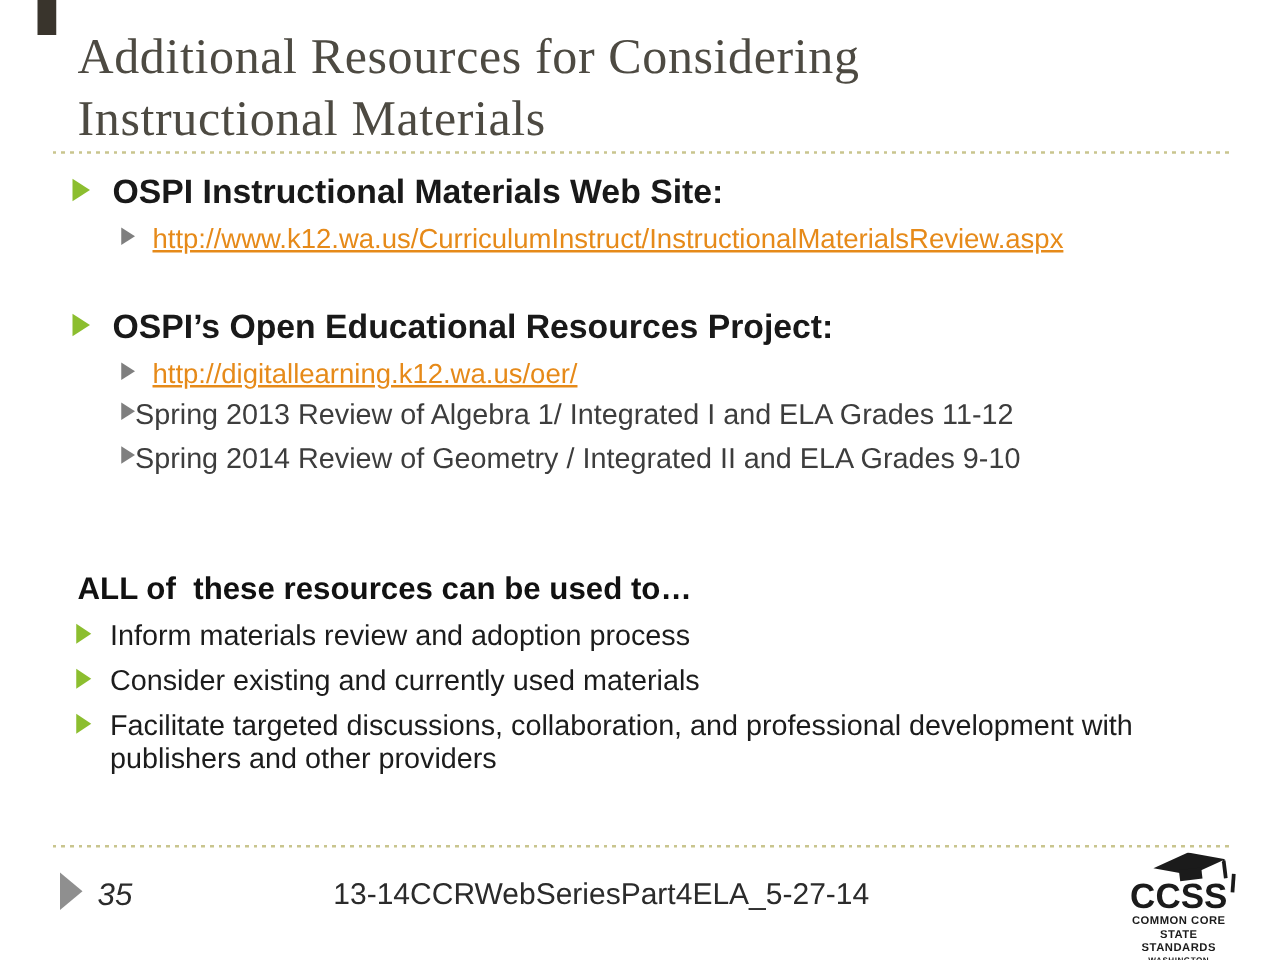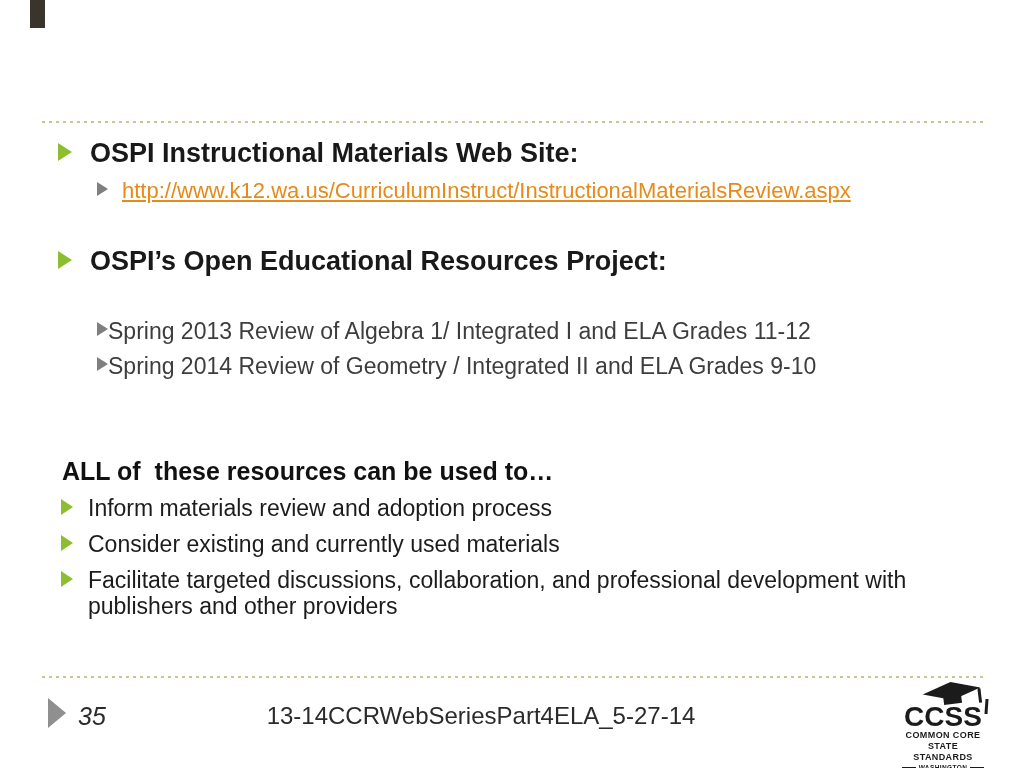--- a/index.html
+++ b/index.html
@@ -54,35 +54,43 @@
   .logo-line3-row .dash{flex:0 0 14px;height:0;border-top:1px solid #1b1b1b;margin:0 3px;}
   .logo-line3{font-size:6.5px;font-weight:bold;letter-spacing:.4px;}
 </style>
 </head>
 <body>
 
 <div id="slide">
 
   <div class="accent-bar"></div>
 
+  <div class="slide-title">
+    <div>Additional Resources for Considering</div>
+    <div>Instructional Materials</div>
+  </div>
 
   <div class="rule rule-top"></div>
 
   <div class="row" style="left:58px;top:138px;">
     <span class="arrow arrow-green-lg"></span>
     <span class="h1txt">OSPI Instructional Materials Web Site:</span>
   </div>
   <div class="row" style="left:97px;top:178px;">
     <span class="arrow arrow-gray-sm"></span>
     <a class="linktxt">http://www.k12.wa.us/CurriculumInstruct/InstructionalMaterialsReview.aspx</a>
   </div>
 
   <div class="row" style="left:58px;top:246px;">
     <span class="arrow arrow-green-lg"></span>
     <span class="h1txt">OSPI’s Open Educational Resources Project:</span>
+  </div>
+  <div class="row" style="left:97px;top:286px;">
+    <span class="arrow arrow-gray-sm"></span>
+    <a class="linktxt">http://digitallearning.k12.wa.us/oer/</a>
   </div>
   <div class="row" style="left:97px;top:318px;">
     <span class="arrow arrow-gray-sm"></span>
     <span class="subtxt">Spring 2013 Review of Algebra 1/ Integrated I and ELA Grades 11-12</span>
   </div>
   <div class="row" style="left:97px;top:353px;">
     <span class="arrow arrow-gray-sm"></span>
     <span class="subtxt">Spring 2014 Review of Geometry / Integrated II and ELA Grades 9-10</span>
   </div>
 

